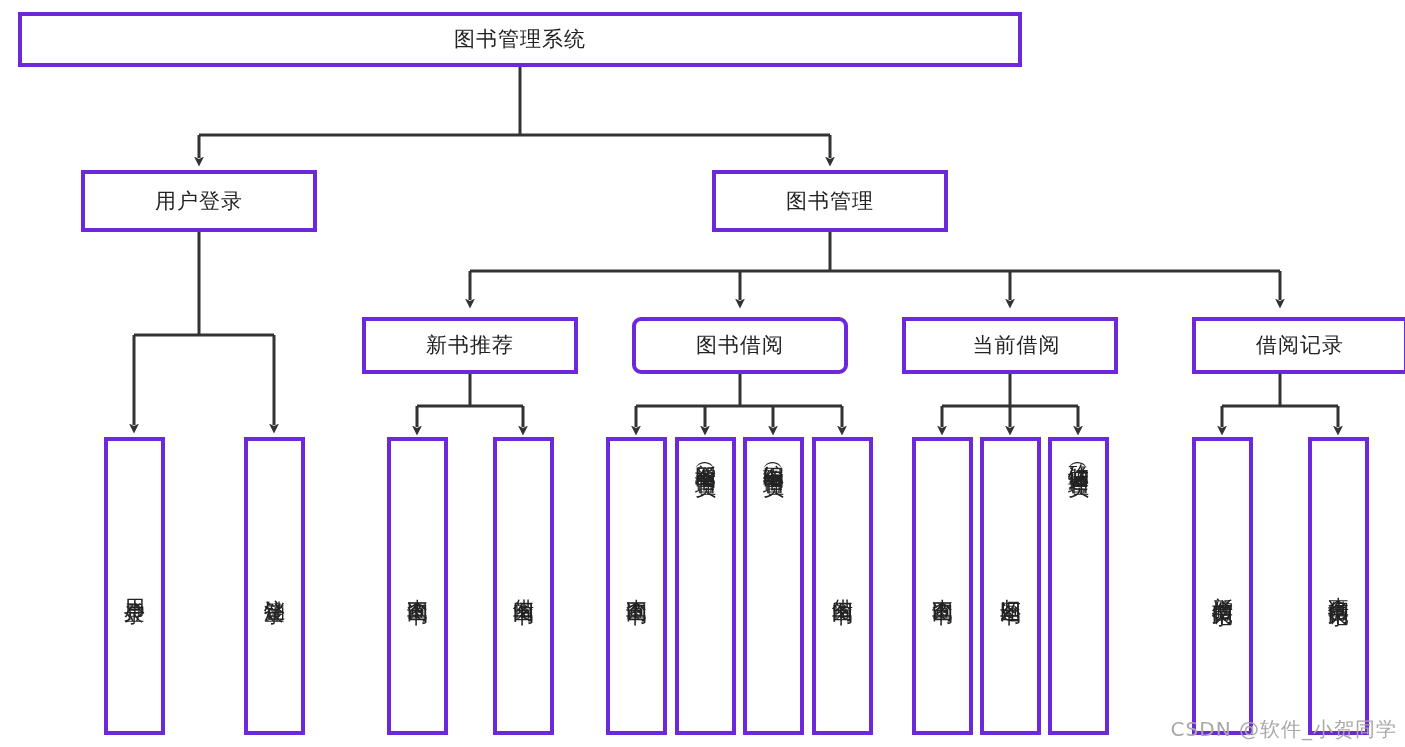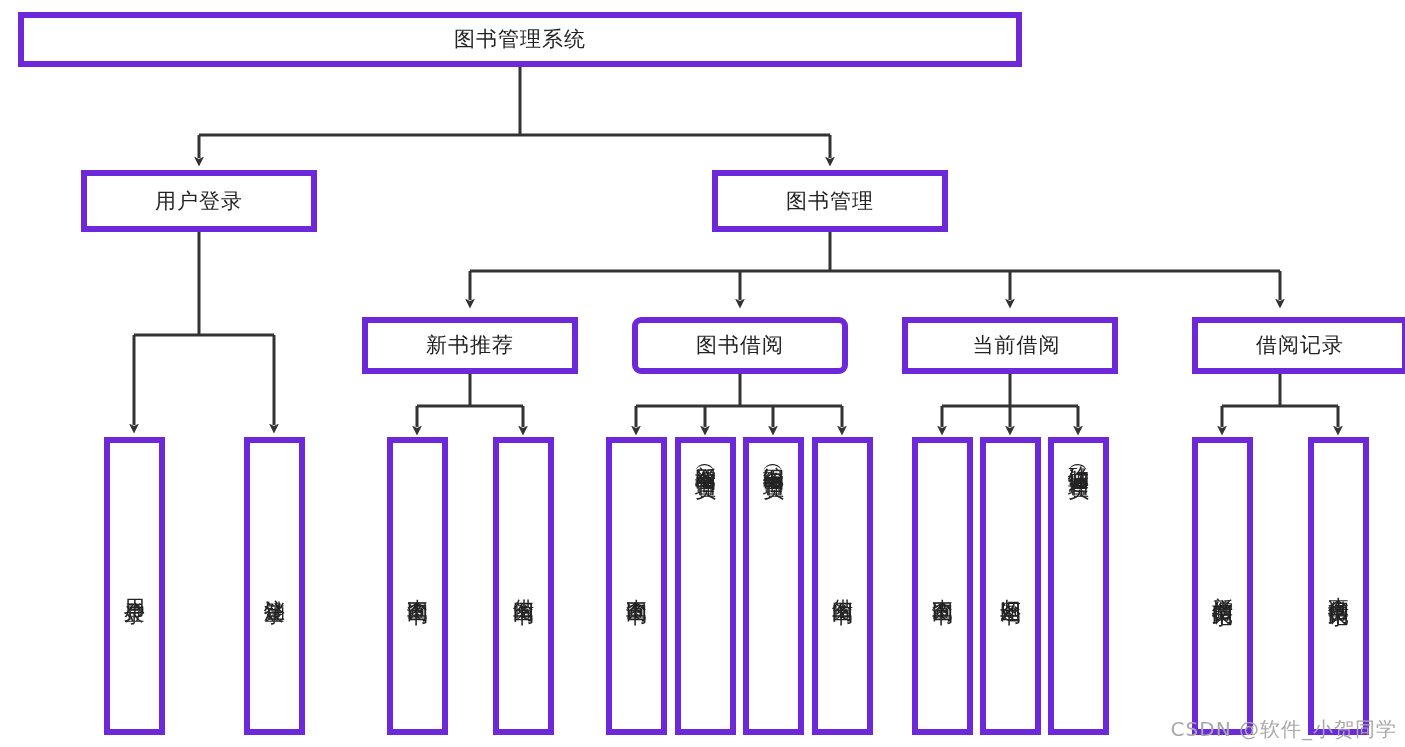--- a/index.html
+++ b/index.html
@@ -22,21 +22,21 @@
     position: absolute;
     left: 0;
     top: 0;
     width: 1405px;
     height: 747px;
   }
   .node {
     position: absolute;
     box-sizing: border-box;
     background: #ffffff;
-    border: 6px solid #6d28d9;
+    border: 4px solid #6d28d9;
     display: flex;
     align-items: center;
     justify-content: center;
     color: #222222;
   }
   .node .node-label {
     display: block;
     text-align: center;
     line-height: 1.28;
     color: #232323;

